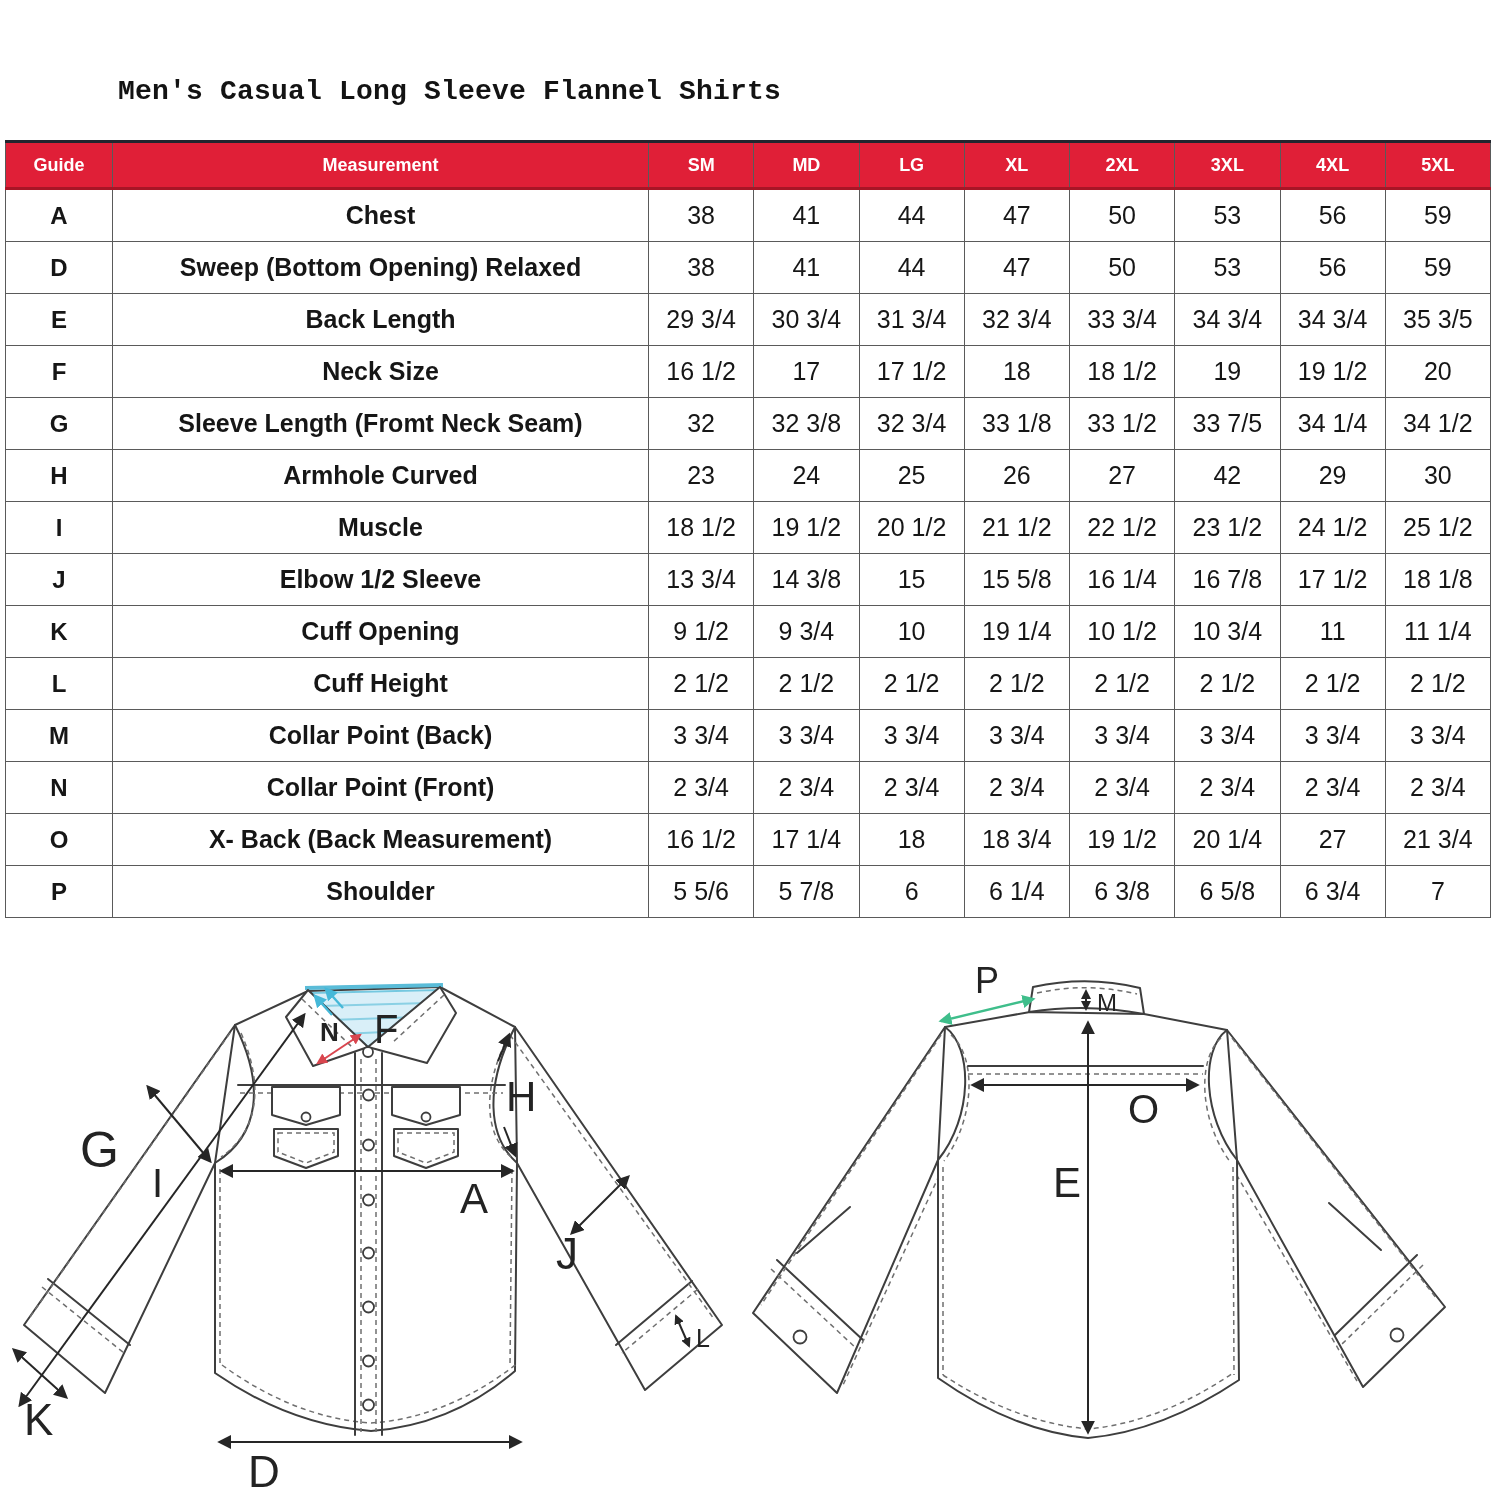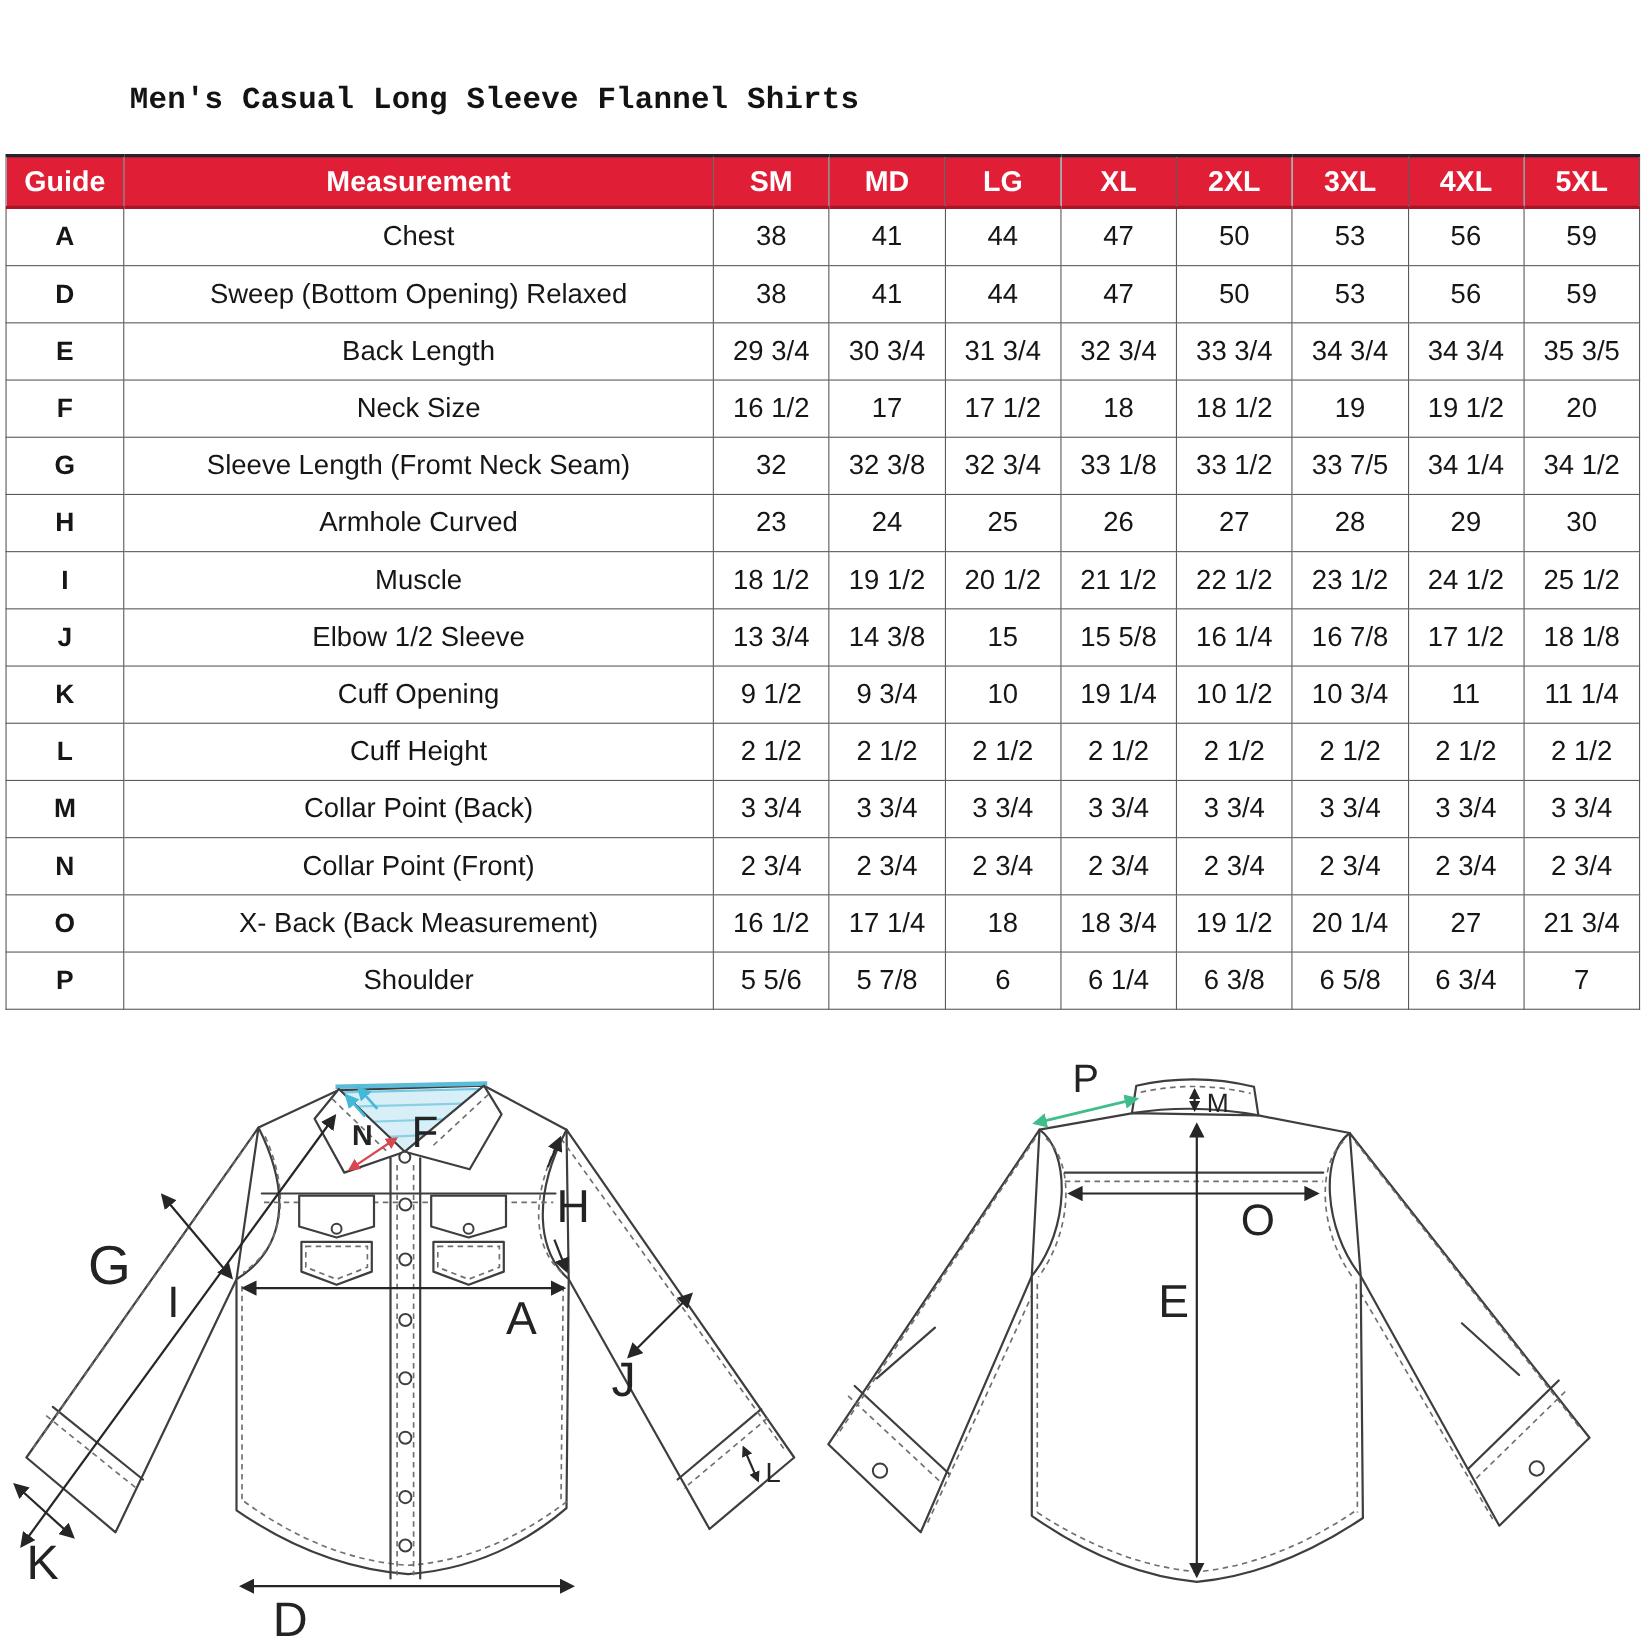--- a/index.html
+++ b/index.html
@@ -11,26 +11,26 @@
   .title{
     position:absolute;left:118px;top:76px;font-size:28px;font-weight:bold;color:#131313;letter-spacing:.2px;font-family:Liberation Mono, monospace;
   }
   table.size-chart{
     position:absolute;left:5px;top:140px;width:1486px;border-collapse:collapse;table-layout:fixed;
   }
   table.size-chart th,table.size-chart td{
     border:1px solid #5a5a5a;text-align:center;vertical-align:middle;padding:0;overflow:hidden;white-space:nowrap;
   }
   table.size-chart thead th{
-    background:var(--header-bg);color:#ffffff;font-size:26px;font-weight:bold;height:44px;
+    background:var(--header-bg);color:#ffffff;font-size:18px;font-weight:bold;height:44px;
     border-top:3px solid #23252e;border-bottom:3px solid var(--header-edge);
   }
   table.size-chart td{height:51px;font-size:25px;color:#161616}
   table.size-chart td.guide{font-weight:bold;font-size:24px}
-  table.size-chart td.mname{font-weight:normal;font-size:25px}
+  table.size-chart td.mname{font-weight:bold;font-size:25px}
   col.c-guide{width:107px}
   col.c-name{width:536px}
   .diagrams{position:absolute;left:0;top:935px;width:1495px;height:560px;display:flex}
   .diagrams svg{display:block;flex:0 0 auto}
   svg text{font-family:"Liberation Sans",sans-serif;fill:#232323}
   .ol{fill:#ffffff;stroke:#3e3e3e;stroke-width:2;stroke-linejoin:round}
   .ln{fill:none;stroke:#3e3e3e;stroke-width:2;stroke-linejoin:round;stroke-linecap:round}
   .dsh{fill:none;stroke:#6f6f6f;stroke-width:1.5;stroke-dasharray:5 4}
   .ms{fill:none;stroke:#262626;stroke-width:2}
   .btn{fill:#ffffff;stroke:#3e3e3e;stroke-width:1.8}
@@ -133,21 +133,21 @@
         <td>34 1/2</td>
       </tr>
       <tr>
         <td class="guide">H</td>
         <td class="mname">Armhole Curved</td>
         <td>23</td>
         <td>24</td>
         <td>25</td>
         <td>26</td>
         <td>27</td>
-        <td>28</td>
+        <td>42</td>
         <td>29</td>
         <td>30</td>
       </tr>
       <tr>
         <td class="guide">I</td>
         <td class="mname">Muscle</td>
         <td>18 1/2</td>
         <td>19 1/2</td>
         <td>20 1/2</td>
         <td>21 1/2</td>

